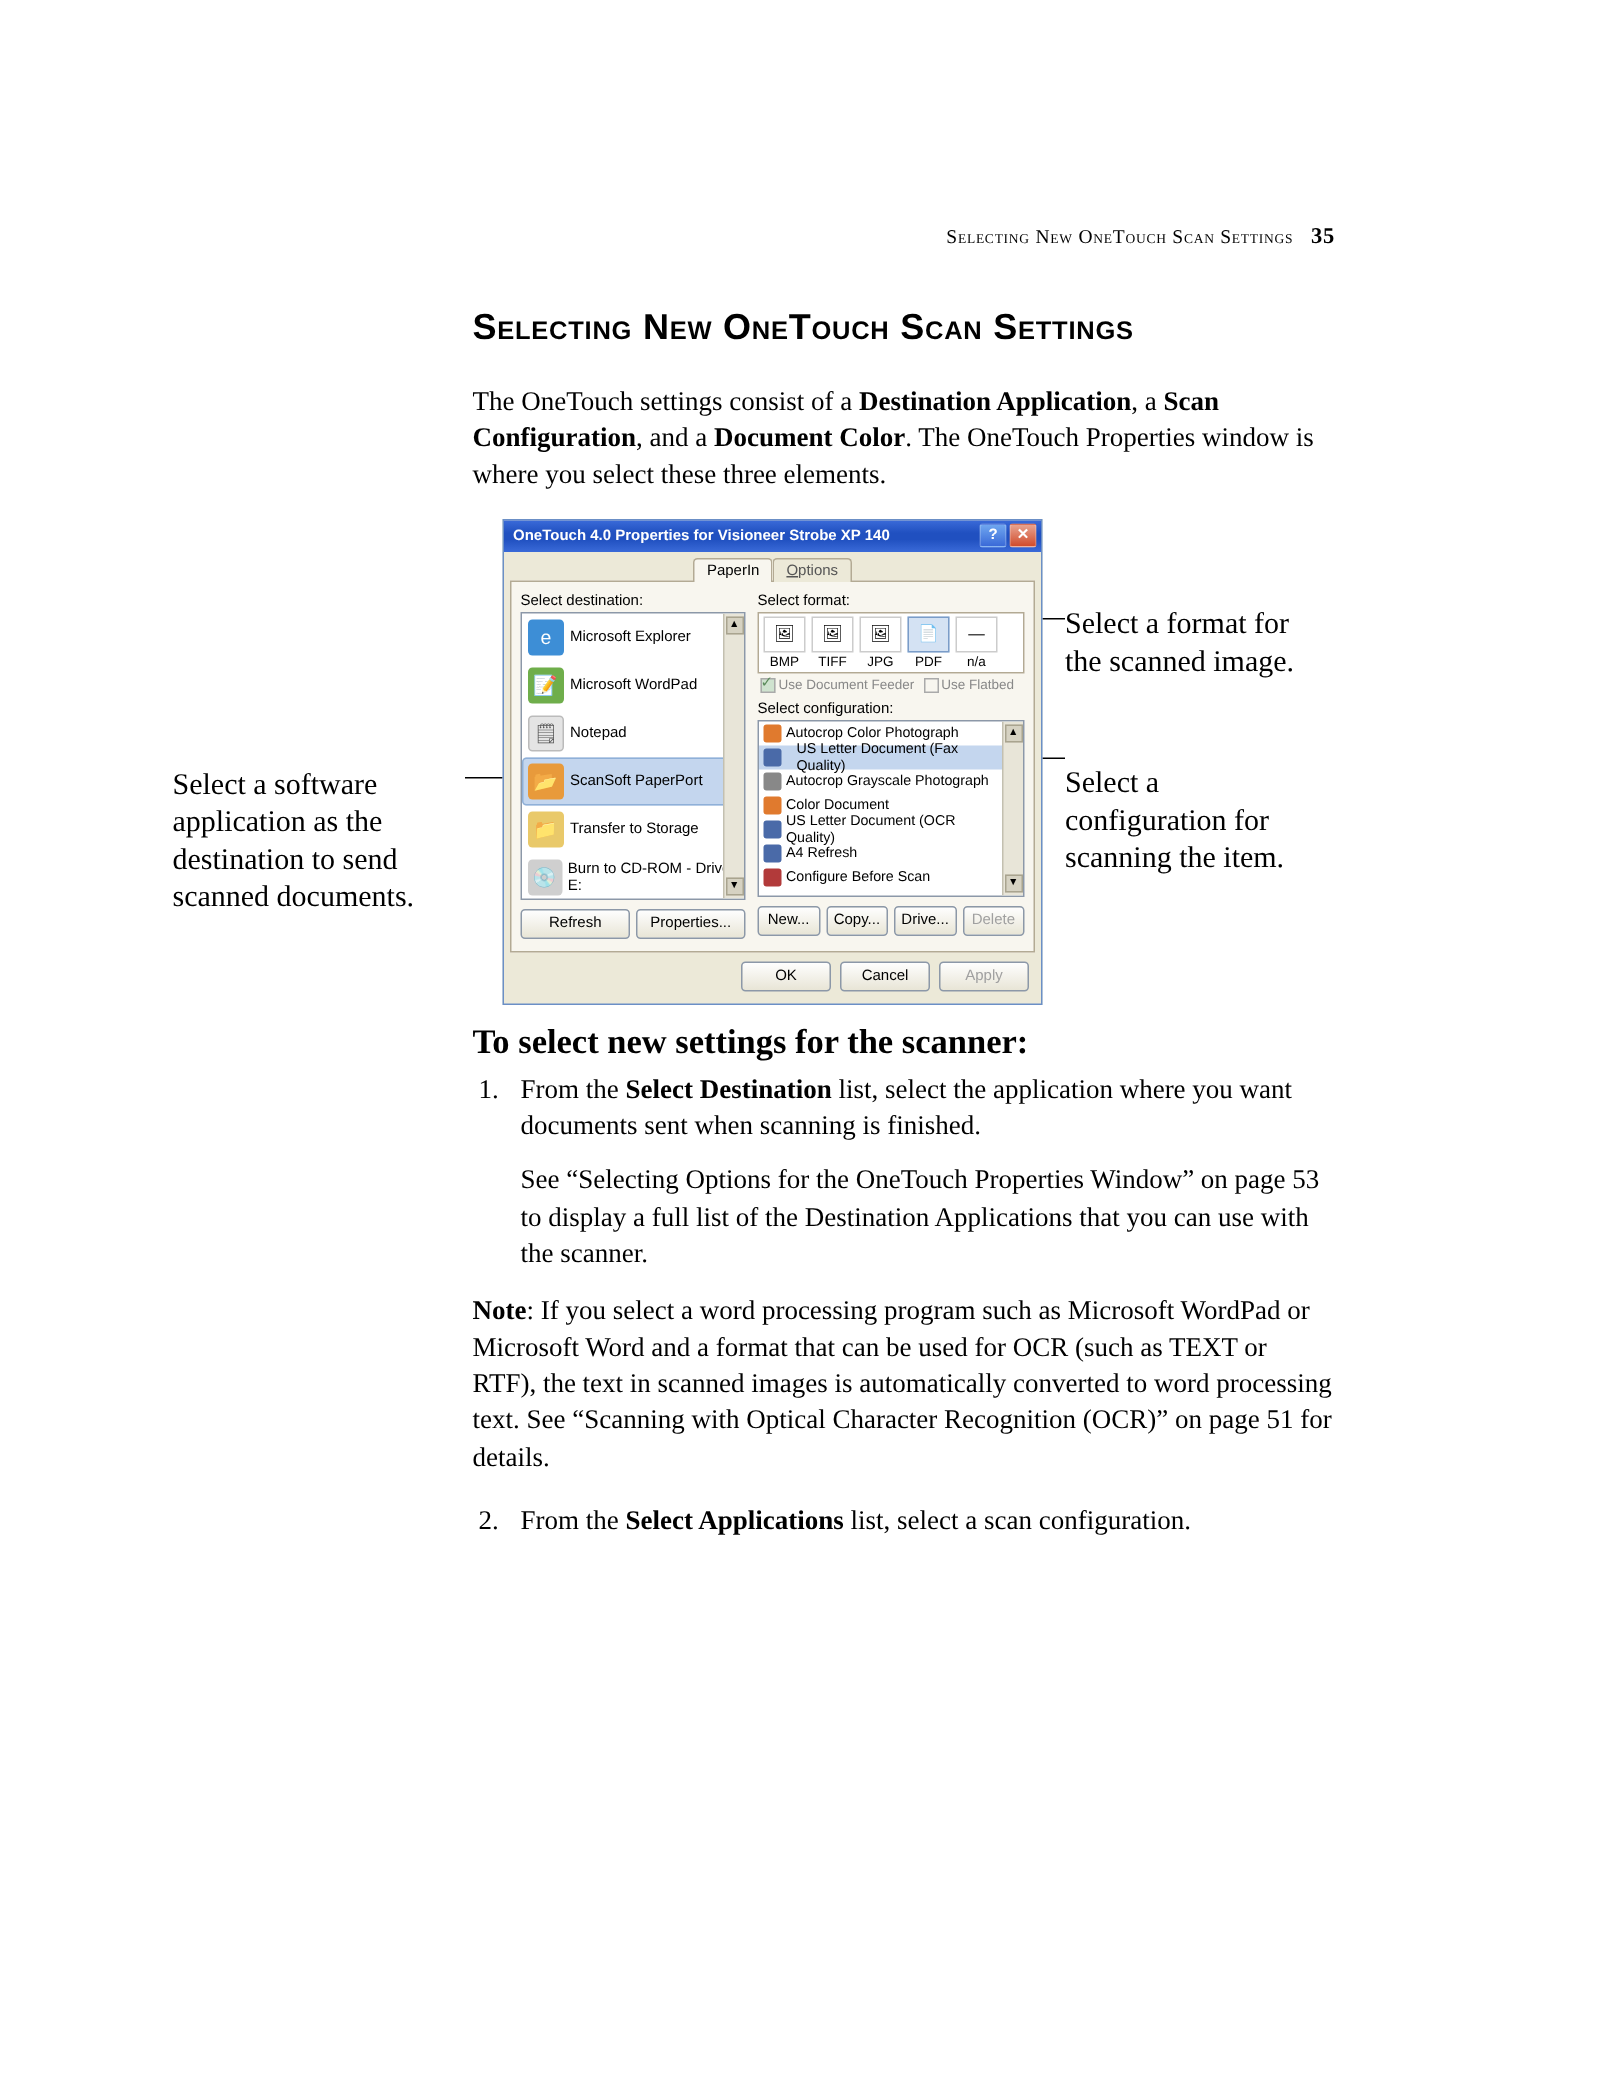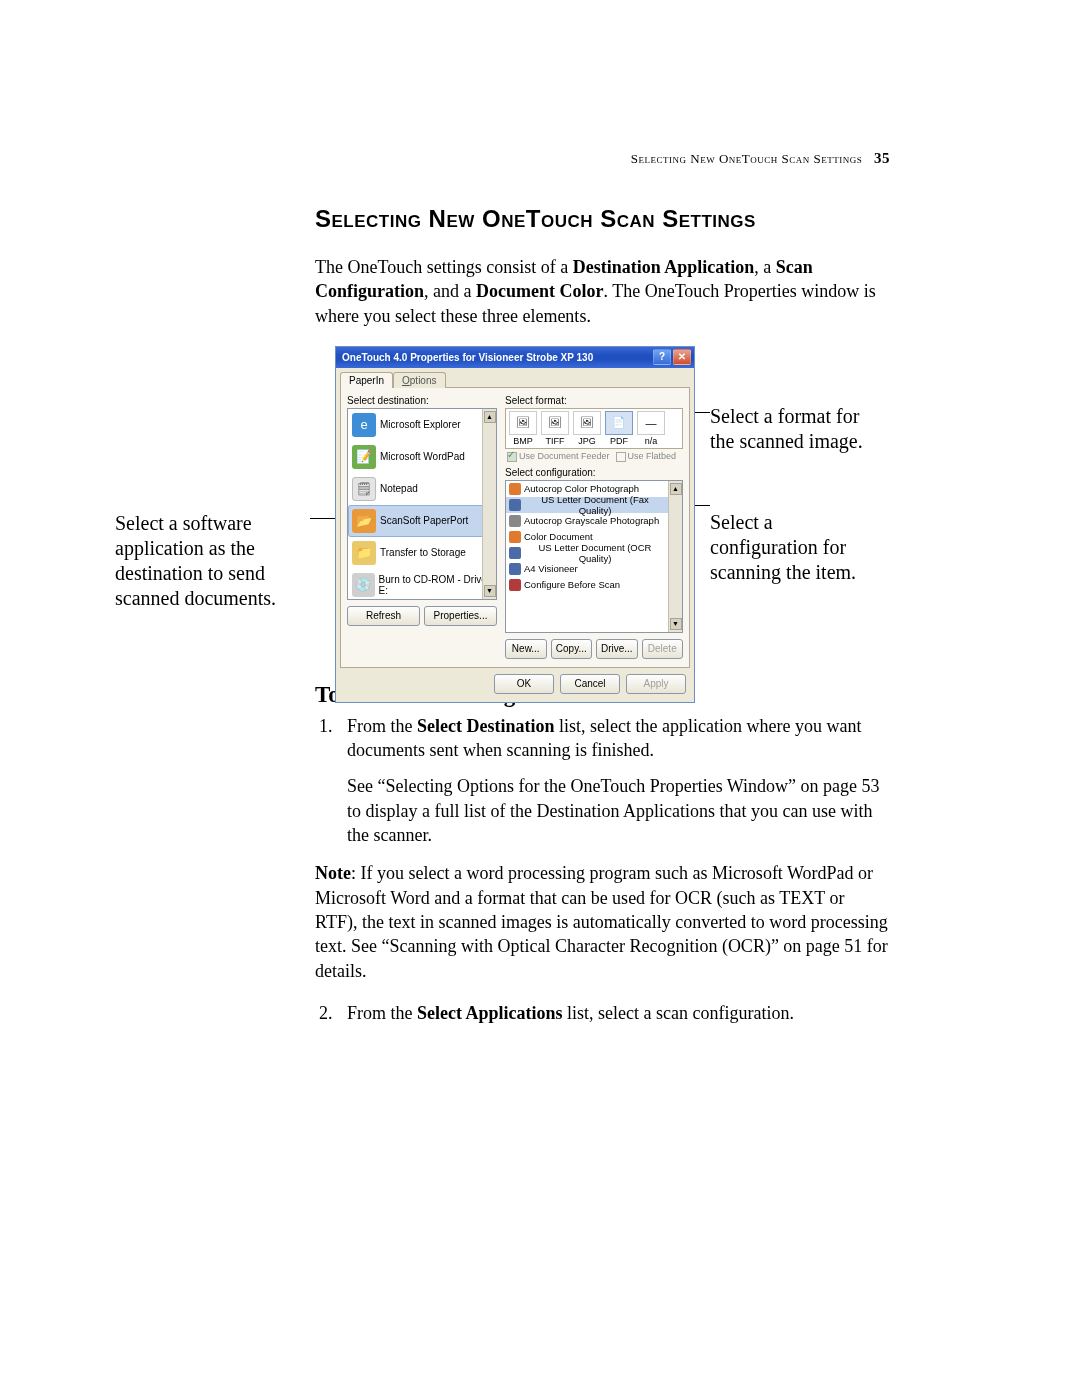--- a/index.html
+++ b/index.html
@@ -80,20 +80,21 @@
     margin-left: 2px;
     font-size: 10px;
     line-height: 1;
   }
   .win-btn.help { background: linear-gradient(#6fa6ef,#3a6ad8); }
   .tabs-row {
     display: flex;
     padding: 3px 4px 0 4px;
     background: #ece9d8;
     gap: 0;
+    justify-content: center;
   }
   .tab {
     border: 1px solid #b3aa94;
     border-bottom: none;
     background: #f8f6ef;
     padding: 2px 8px;
     border-radius: 3px 3px 0 0;
     font-size: 10px;
     position: relative;
     top: 1px;
@@ -168,25 +169,24 @@
     font-size: 11px;
   }
   .fmt.selected .fmt-icon { background: #d4e2f3; border-color:#7a9cc8;}
   .chk-row { display: flex; gap: 6px; font-size: 9px; color: #888; padding: 2px 2px; }
   .chk-row .chk { width: 10px; height: 10px; border: 1px solid #aaa; display:inline-block; margin-right:2px; vertical-align:middle;}
   .chk-row .chk.on { background:#cfe3cf; position:relative;}
   .chk-row .chk.on::after{content:"✓";position:absolute;left:-1px;top:-4px;color:#5a8a5a;font-size:10px;}
   .cfg-list {
     border: 1px solid #8c98a8;
     background: #fff;
-    height: 153px;
+    height: 118px;
     overflow: hidden;
     position: relative;
     margin-top: 2px;
-    text-align: center;
   }
   .cfg-item {
     display: flex;
     align-items: center;
     padding: 0 3px;
     height: 16px;
     font-size: 9.5px;
     gap: 3px;
   }
   .cfg-item.selected { background: #c4d6ee; gap: 10px; }
@@ -250,21 +250,21 @@
       <div class="line" style="left:-5px; top:172px; width:55px;"></div>
 
       <div class="callout right" style="top:58px;">Select a format for the scanned image.</div>
       <div class="line" style="left:345px; top:66px; width:50px;"></div>
 
       <div class="callout right" style="top:164px;">Select a configuration for scanning the item.</div>
       <div class="line" style="left:345px; top:159px; width:50px;"></div>
 
       <div class="xp-window">
         <div class="titlebar">
-          <span>OneTouch 4.0 Properties for Visioneer Strobe XP 130</span>
+          <span>OneTouch 4.0 Properties for Visioneer Strobe XP 140</span>
           <span class="spacer"></span>
           <span class="win-btn help">?</span>
           <span class="win-btn">✕</span>
         </div>
         <div class="tabs-row">
           <div class="tab"><span>PaperIn</span></div>
           <div class="tab inactive"><span class="u">O</span><span>ptions</span></div>
         </div>
         <div class="panel">
           <div class="panel-cols">
@@ -340,21 +340,21 @@
                     <span>Color Document</span>
                     <span class="cfg-lock">🔒</span>
                   </div>
                 <div class="cfg-item">
                     <span class="cfg-ic" style="background:#4a6aa8"></span>
                     <span>US Letter Document (OCR Quality)</span>
                     <span class="cfg-lock">🔒</span>
                   </div>
                 <div class="cfg-item">
                     <span class="cfg-ic" style="background:#4a6aa8"></span>
-                    <span>A4 Visioneer</span>
+                    <span>A4 Refresh</span>
                     <span class="cfg-lock">🔒</span>
                   </div>
                 <div class="cfg-item">
                     <span class="cfg-ic" style="background:#b23a3a"></span>
                     <span>Configure Before Scan</span>
                     <span class="cfg-lock">🔒</span>
                   </div>
                 <div class="scroll">
                     <div class="arr">▲</div>
                     <div class="arr">▼</div>

